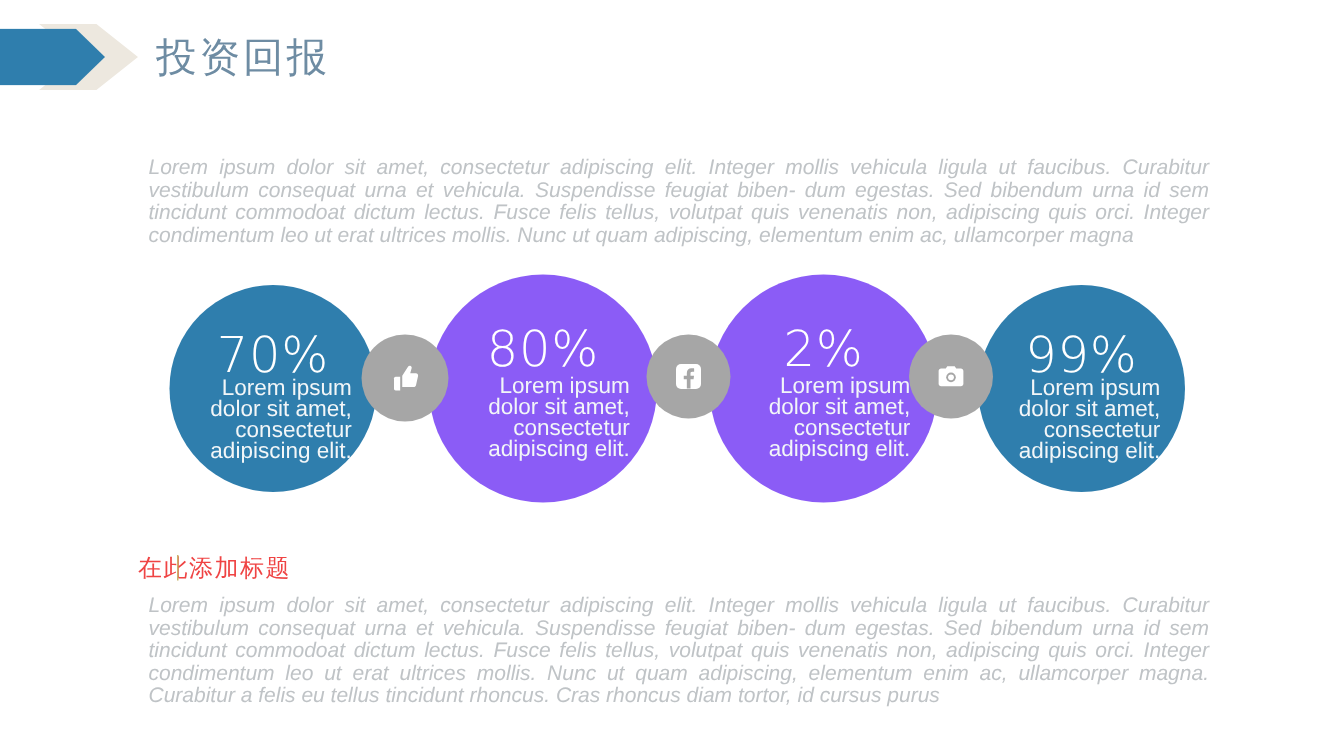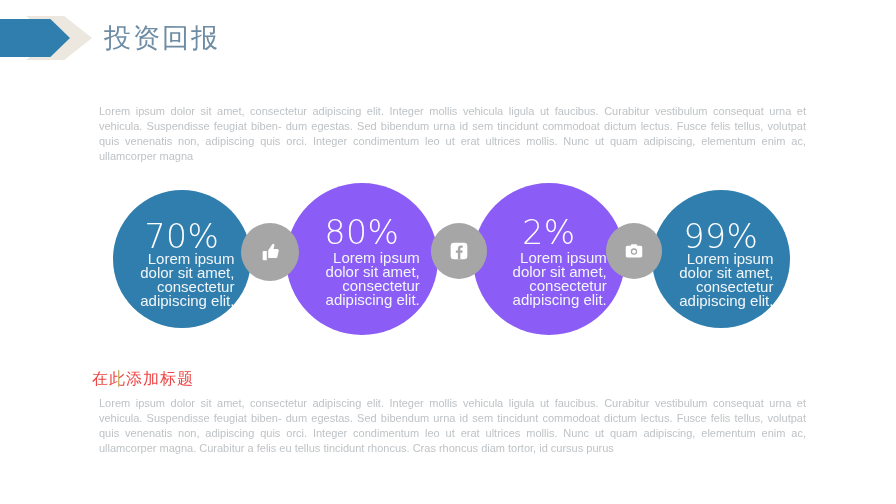--- a/index.html
+++ b/index.html
@@ -54,25 +54,26 @@
     letter-spacing: 2px;
     font-family: Liberation Sans, sans-serif;
     white-space: nowrap;
   }
 
   
   .para {
     position: absolute;
     left: 99px;
     width: 707px;
-    font-size: 11px;
+    font-size: 14px;
     line-height: 15px;
     color: #BFC3C6;
     text-align: justify;
     font-family: "Liberation Sans", sans-serif;
+    font-style: italic;
   }
   .para-top { top: 104px; }
   .para-bottom { top: 396px; }
 
   
   .circle-row {
     position: absolute;
     left: 0;
     top: 178px;
     width: 896px;

